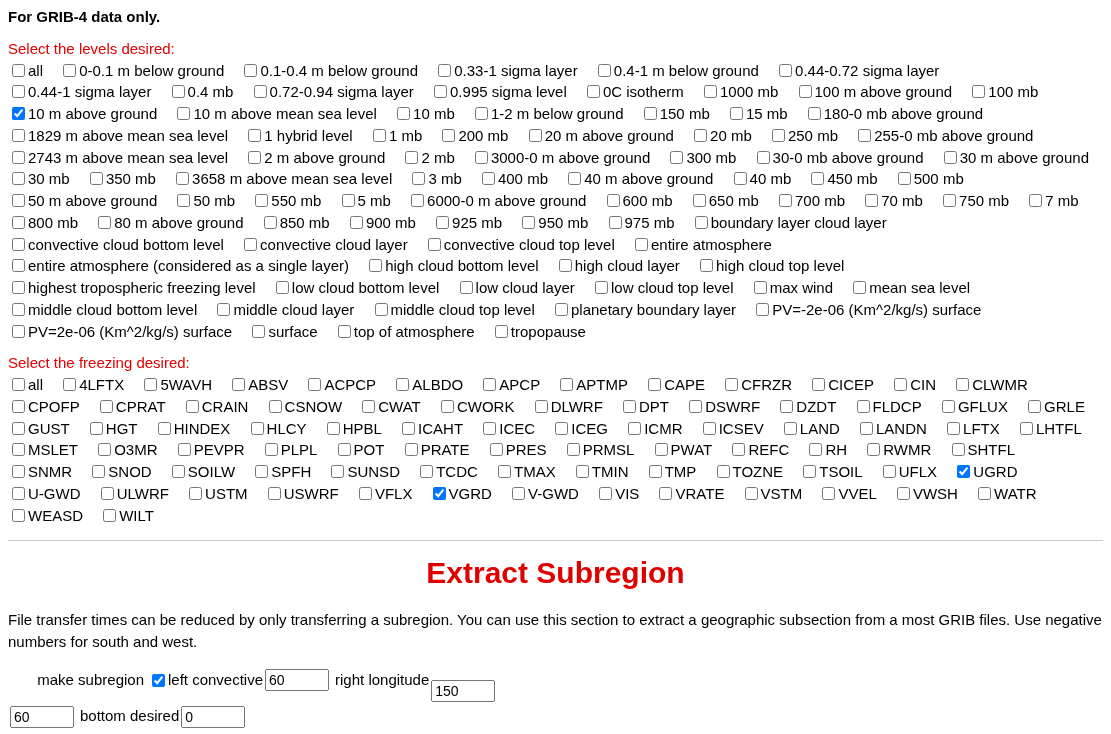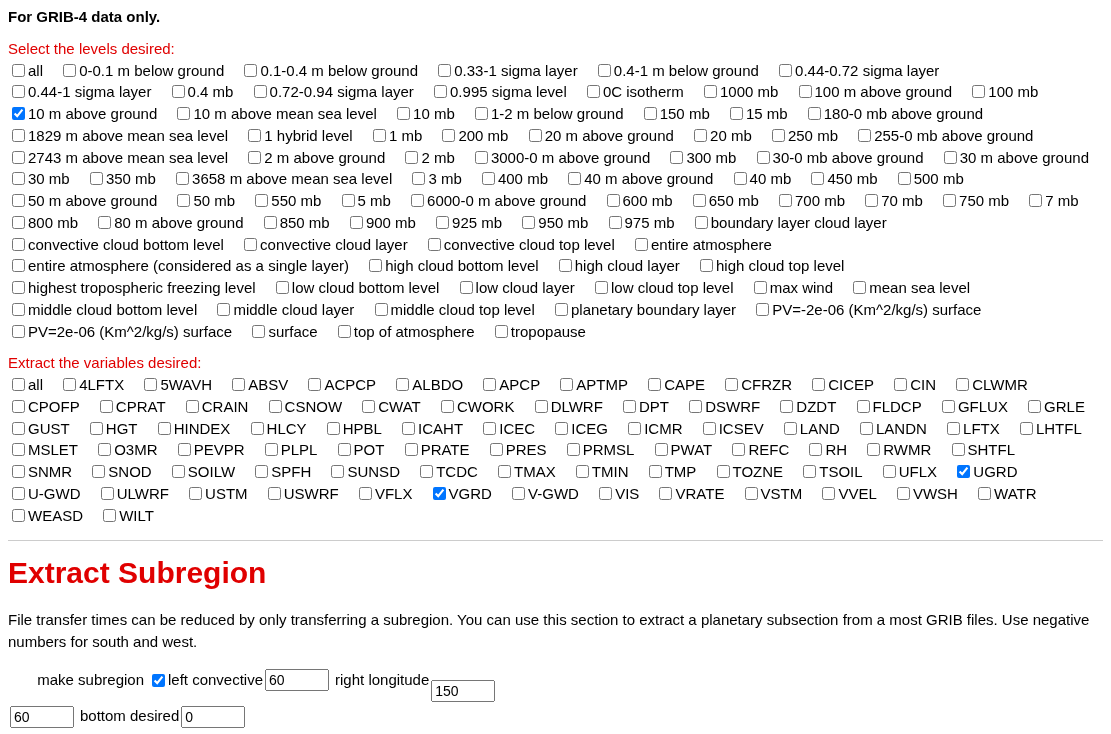--- a/index.html
+++ b/index.html
@@ -17,21 +17,21 @@
   }
   .opts input[type="checkbox"] {
     transform: translateY(1px);
     margin-right: 3px;
   }
   hr { border: none; border-top: 1px solid #ccc; margin: 14px 0 10px 0; }
   h2.subregion {
     color: #e00000;
     font-weight: 700;
     font-size: 30px;
-    text-align: left;
+    text-align: center;
     margin: 10px 0 14px 0;
   }
   .desc { margin-bottom: 6px; }
   .coords { line-height: 1.9; }
   .coords .row { display: flex; align-items: center; }
   .coords .lbl {
     display: inline-block;
     text-align: right;
     padding-right: 4px;
   }
@@ -48,28 +48,28 @@
   .coords input#rightlon { width: 56px; margin-top: 22px; }
 </style>
 </head>
 <body>
 
 <div class="bold">For GRIB-4 data only.</div>
 
 <div class="section-label">Select the levels desired:</div>
 <div class="opts" id="levels-box"><label><input type="checkbox" style="">all</label> <label><input type="checkbox" style="">0-0.1 m below ground</label> <label><input type="checkbox" style="">0.1-0.4 m below ground</label> <label><input type="checkbox" style="">0.33-1 sigma layer</label> <label><input type="checkbox" style="">0.4-1 m below ground</label> <label><input type="checkbox" style="">0.44-0.72 sigma layer</label> <label><input type="checkbox" style="">0.44-1 sigma layer</label> <label><input type="checkbox" style="">0.4 mb</label> <label><input type="checkbox" style="">0.72-0.94 sigma layer</label> <label><input type="checkbox" style="">0.995 sigma level</label> <label><input type="checkbox" style="">0C isotherm</label> <label><input type="checkbox" style="">1000 mb</label> <label><input type="checkbox" style="">100 m above ground</label> <label><input type="checkbox" style="">100 mb</label> <label><input type="checkbox" checked="" style="">10 m above ground</label> <label><input type="checkbox" style="">10 m above mean sea level</label> <label><input type="checkbox" style="">10 mb</label> <label><input type="checkbox" style="">1-2 m below ground</label> <label><input type="checkbox" style="">150 mb</label> <label><input type="checkbox" style="">15 mb</label> <label><input type="checkbox" style="">180-0 mb above ground</label> <label><input type="checkbox" style="">1829 m above mean sea level</label> <label><input type="checkbox" style="">1 hybrid level</label> <label><input type="checkbox" style="">1 mb</label> <label><input type="checkbox" style="">200 mb</label> <label><input type="checkbox" style="">20 m above ground</label> <label><input type="checkbox" style="">20 mb</label> <label><input type="checkbox" style="">250 mb</label> <label><input type="checkbox" style="">255-0 mb above ground</label> <label><input type="checkbox" style="">2743 m above mean sea level</label> <label><input type="checkbox" style="">2 m above ground</label> <label><input type="checkbox" style="">2 mb</label> <label><input type="checkbox" style="">3000-0 m above ground</label> <label><input type="checkbox" style="">300 mb</label> <label><input type="checkbox" style="">30-0 mb above ground</label> <label><input type="checkbox" style="">30 m above ground</label> <label><input type="checkbox" style="">30 mb</label> <label><input type="checkbox" style="">350 mb</label> <label><input type="checkbox" style="">3658 m above mean sea level</label> <label><input type="checkbox" style="">3 mb</label> <label><input type="checkbox" style="">400 mb</label> <label><input type="checkbox" style="">40 m above ground</label> <label><input type="checkbox" style="">40 mb</label> <label><input type="checkbox" style="">450 mb</label> <label><input type="checkbox" style="">500 mb</label> <label><input type="checkbox" style="">50 m above ground</label> <label><input type="checkbox" style="">50 mb</label> <label><input type="checkbox" style="">550 mb</label> <label><input type="checkbox" style="">5 mb</label> <label><input type="checkbox" style="">6000-0 m above ground</label> <label><input type="checkbox" style="">600 mb</label> <label><input type="checkbox" style="">650 mb</label> <label><input type="checkbox" style="">700 mb</label> <label><input type="checkbox" style="">70 mb</label> <label><input type="checkbox" style="">750 mb</label> <label><input type="checkbox" style="">7 mb</label> <label><input type="checkbox" style="">800 mb</label> <label><input type="checkbox" style="">80 m above ground</label> <label><input type="checkbox" style="">850 mb</label> <label><input type="checkbox" style="">900 mb</label> <label><input type="checkbox" style="">925 mb</label> <label><input type="checkbox" style="">950 mb</label> <label><input type="checkbox" style="">975 mb</label> <label><input type="checkbox" style="">boundary layer cloud layer</label> <label><input type="checkbox" style="">convective cloud bottom level</label> <label><input type="checkbox" style="">convective cloud layer</label> <label><input type="checkbox" style="">convective cloud top level</label> <label><input type="checkbox" style="">entire atmosphere</label> <label><input type="checkbox" style="">entire atmosphere (considered as a single layer)</label> <label><input type="checkbox" style="">high cloud bottom level</label> <label><input type="checkbox" style="">high cloud layer</label> <label><input type="checkbox" style="">high cloud top level</label> <label><input type="checkbox" style="">highest tropospheric freezing level</label> <label><input type="checkbox" style="">low cloud bottom level</label> <label><input type="checkbox" style="">low cloud layer</label> <label><input type="checkbox" style="">low cloud top level</label> <label><input type="checkbox" style="">max wind</label> <label><input type="checkbox" style="">mean sea level</label> <label><input type="checkbox" style="">middle cloud bottom level</label> <label><input type="checkbox" style="">middle cloud layer</label> <label><input type="checkbox" style="">middle cloud top level</label> <label><input type="checkbox" style="">planetary boundary layer</label> <label><input type="checkbox" style="">PV=-2e-06 (Km^2/kg/s) surface</label> <label><input type="checkbox" style="">PV=2e-06 (Km^2/kg/s) surface</label> <label><input type="checkbox" style="">surface</label> <label><input type="checkbox" style="">top of atmosphere</label> <label><input type="checkbox" style="">tropopause</label> </div>
 
-<div class="section-label">Extract the variables desired:</div>
+<div class="section-label">Select the freezing desired:</div>
 <div class="opts" id="vars-box"><label><input type="checkbox" style="">all</label> <label><input type="checkbox" style="">4LFTX</label> <label><input type="checkbox" style="">5WAVH</label> <label><input type="checkbox" style="">ABSV</label> <label><input type="checkbox" style="">ACPCP</label> <label><input type="checkbox" style="">ALBDO</label> <label><input type="checkbox" style="">APCP</label> <label><input type="checkbox" style="">APTMP</label> <label><input type="checkbox" style="">CAPE</label> <label><input type="checkbox" style="">CFRZR</label> <label><input type="checkbox" style="">CICEP</label> <label><input type="checkbox" style="">CIN</label> <label><input type="checkbox" style="">CLWMR</label> <label><input type="checkbox" style="">CPOFP</label> <label><input type="checkbox" style="">CPRAT</label> <label><input type="checkbox" style="">CRAIN</label> <label><input type="checkbox" style="">CSNOW</label> <label><input type="checkbox" style="">CWAT</label> <label><input type="checkbox" style="">CWORK</label> <label><input type="checkbox" style="">DLWRF</label> <label><input type="checkbox" style="">DPT</label> <label><input type="checkbox" style="">DSWRF</label> <label><input type="checkbox" style="">DZDT</label> <label><input type="checkbox" style="">FLDCP</label> <label><input type="checkbox" style="">GFLUX</label> <label><input type="checkbox" style="">GRLE</label> <label><input type="checkbox" style="">GUST</label> <label><input type="checkbox" style="">HGT</label> <label><input type="checkbox" style="">HINDEX</label> <label><input type="checkbox" style="">HLCY</label> <label><input type="checkbox" style="">HPBL</label> <label><input type="checkbox" style="">ICAHT</label> <label><input type="checkbox" style="">ICEC</label> <label><input type="checkbox" style="">ICEG</label> <label><input type="checkbox" style="">ICMR</label> <label><input type="checkbox" style="">ICSEV</label> <label><input type="checkbox" style="">LAND</label> <label><input type="checkbox" style="">LANDN</label> <label><input type="checkbox" style="">LFTX</label> <label><input type="checkbox" style="">LHTFL</label> <label><input type="checkbox" style="">MSLET</label> <label><input type="checkbox" style="">O3MR</label> <label><input type="checkbox" style="">PEVPR</label> <label><input type="checkbox" style="">PLPL</label> <label><input type="checkbox" style="">POT</label> <label><input type="checkbox" style="">PRATE</label> <label><input type="checkbox" style="">PRES</label> <label><input type="checkbox" style="">PRMSL</label> <label><input type="checkbox" style="">PWAT</label> <label><input type="checkbox" style="">REFC</label> <label><input type="checkbox" style="">RH</label> <label><input type="checkbox" style="">RWMR</label> <label><input type="checkbox" style="">SHTFL</label> <label><input type="checkbox" style="">SNMR</label> <label><input type="checkbox" style="">SNOD</label> <label><input type="checkbox" style="">SOILW</label> <label><input type="checkbox" style="">SPFH</label> <label><input type="checkbox" style="">SUNSD</label> <label><input type="checkbox" style="">TCDC</label> <label><input type="checkbox" style="">TMAX</label> <label><input type="checkbox" style="">TMIN</label> <label><input type="checkbox" style="">TMP</label> <label><input type="checkbox" style="">TOZNE</label> <label><input type="checkbox" style="">TSOIL</label> <label><input type="checkbox" style="">UFLX</label> <label><input type="checkbox" checked="" style="">UGRD</label> <label><input type="checkbox" style="">U-GWD</label> <label><input type="checkbox" style="">ULWRF</label> <label><input type="checkbox" style="">USTM</label> <label><input type="checkbox" style="">USWRF</label> <label><input type="checkbox" style="">VFLX</label> <label><input type="checkbox" checked="" style="">VGRD</label> <label><input type="checkbox" style="">V-GWD</label> <label><input type="checkbox" style="">VIS</label> <label><input type="checkbox" style="">VRATE</label> <label><input type="checkbox" style="">VSTM</label> <label><input type="checkbox" style="">VVEL</label> <label><input type="checkbox" style="">VWSH</label> <label><input type="checkbox" style="">WATR</label> <label><input type="checkbox" style="">WEASD</label> <label><input type="checkbox" style="">WILT</label> </div>
 
 <hr>
 
 <h2 class="subregion">Extract Subregion</h2>
 
-<div class="desc">File transfer times can be reduced by only transferring a subregion. You can use this section to extract a planetary subsection from a most GRIB files. Use negative numbers for south and west.</div>
+<div class="desc">File transfer times can be reduced by only transferring a subregion. You can use this section to extract a geographic subsection from a most GRIB files. Use negative numbers for south and west.</div>
 
 <div class="coords">
   <div class="row">
     <span class="lbl w-make">make subregion</span>
     <input type="checkbox" id="make-sub" checked="" style="">
     <span>left convective</span>
     <input type="text" id="leftlon" value="60" style="">
     <span>right longitude</span>
     <input type="text" id="rightlon" value="150" style="">
   </div>

